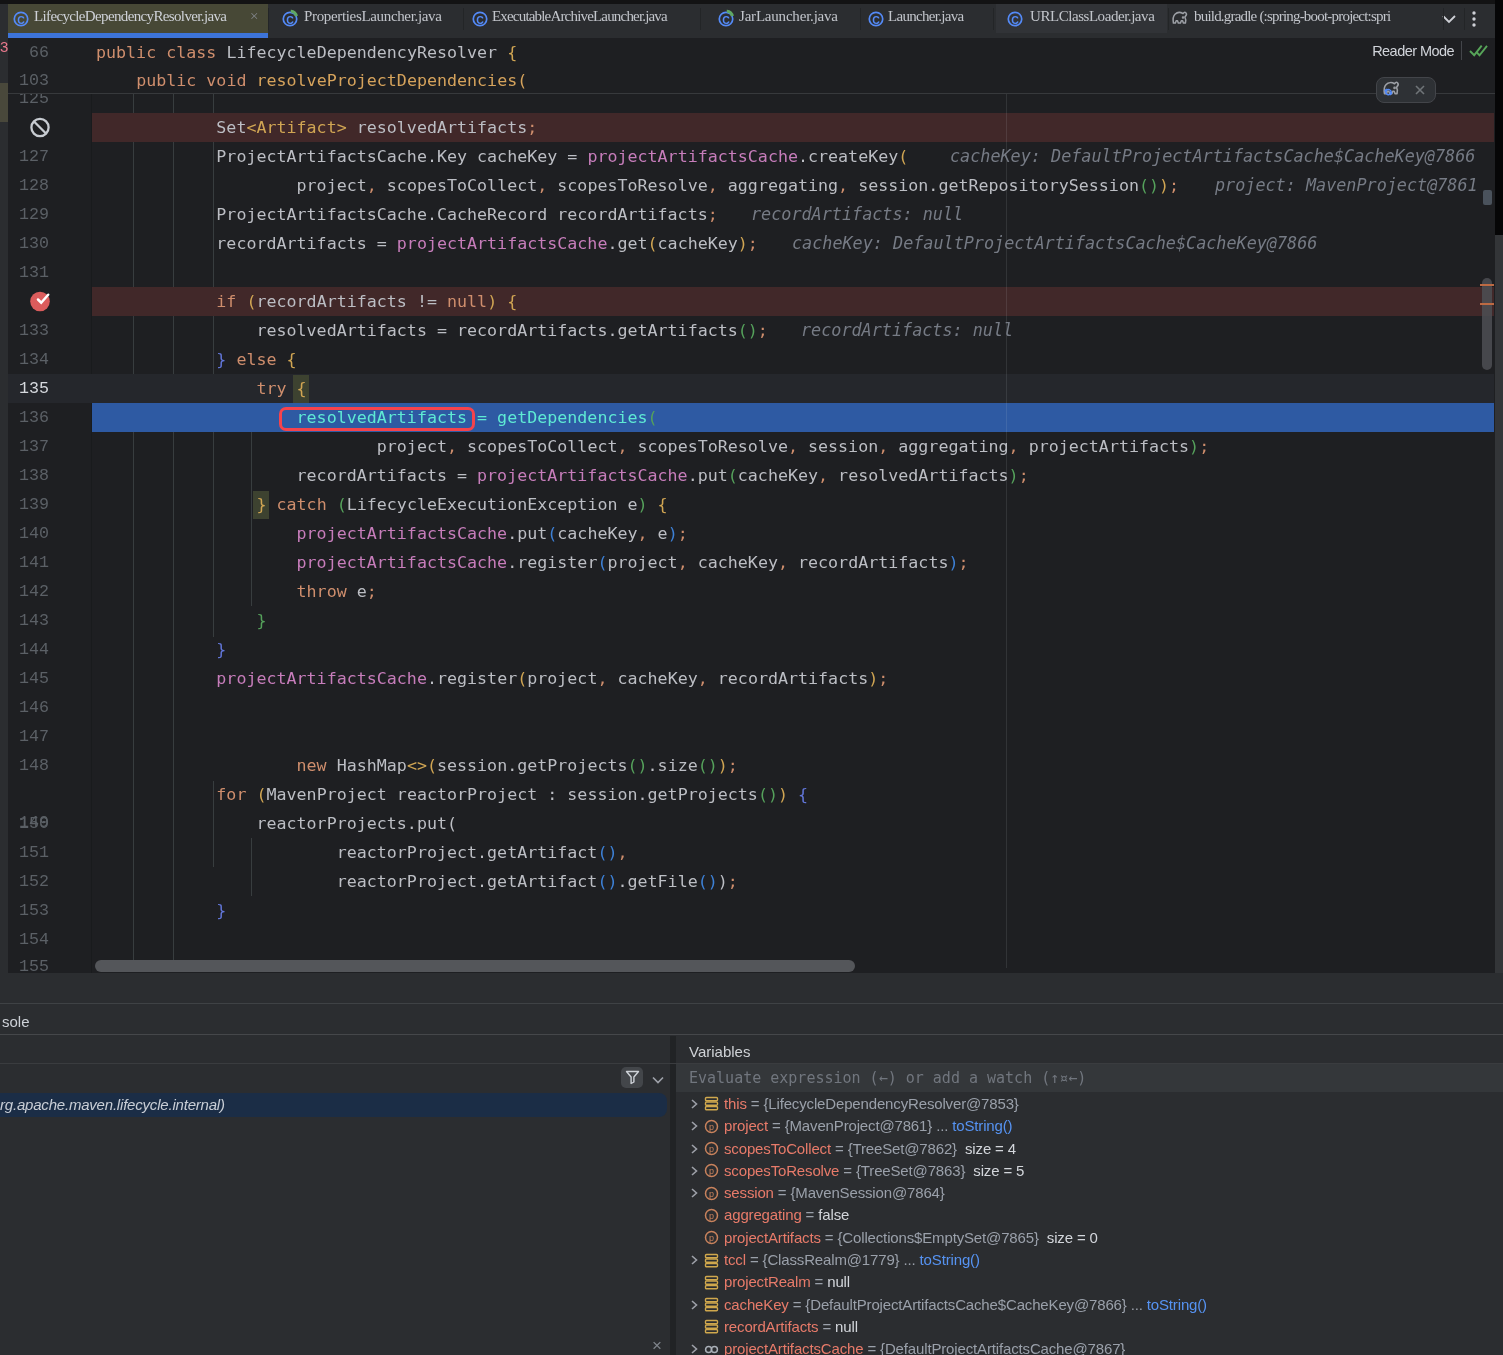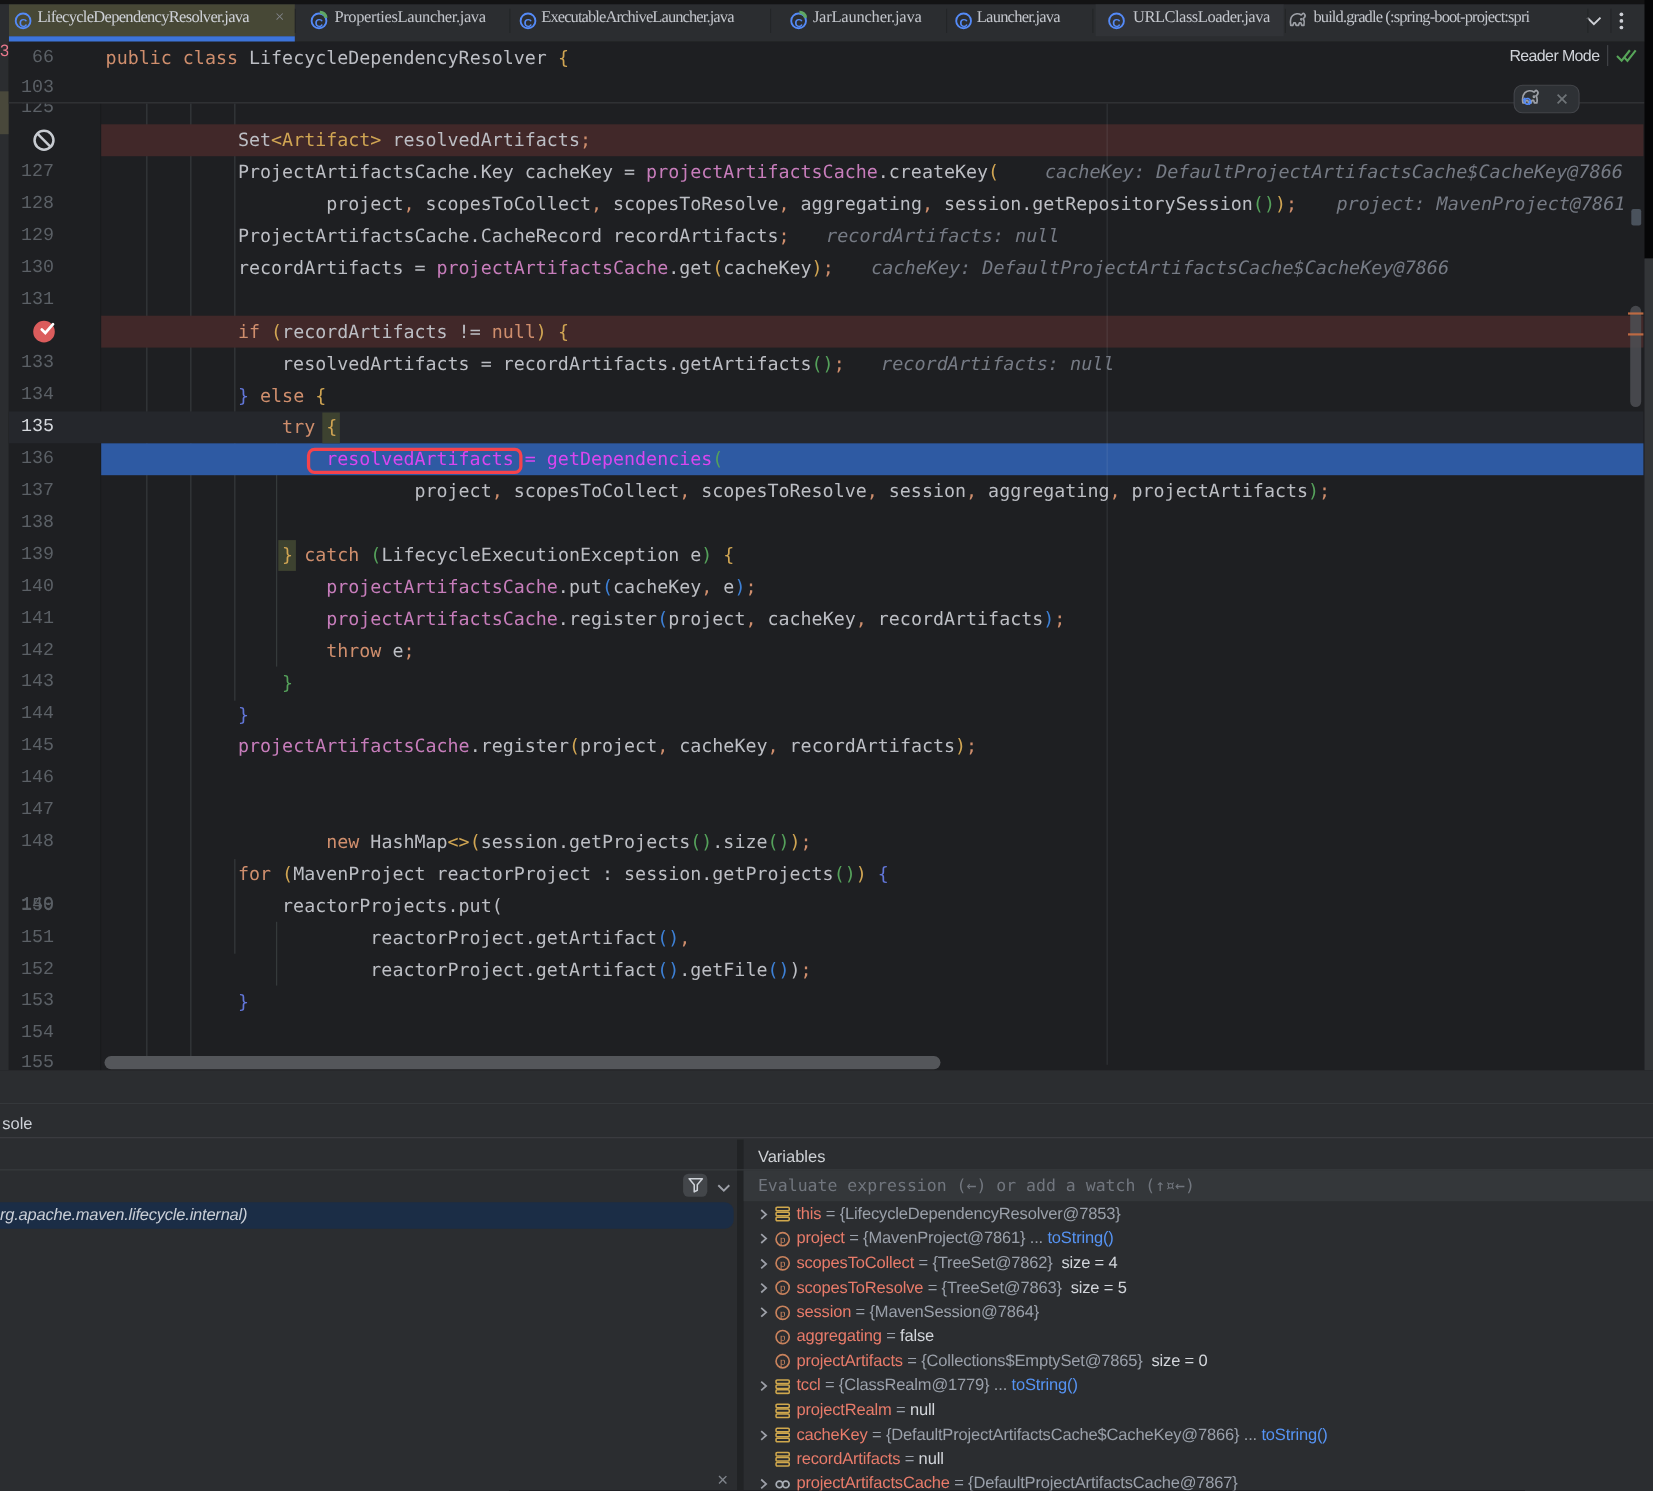--- a/index.html
+++ b/index.html
@@ -25,21 +25,21 @@
 .lnb{color:#d6d9de}
 pre.cl{position:absolute;left:88px;font-size:16.66px;line-height:29px;color:#bcbec4;letter-spacing:0}
 .k{color:#cf8e6d}
 .f{color:#c77dbb}
 .y{color:#d0a553}
 .m{color:#d6a35c}
 .g{color:#55a15b}
 .b{color:#3d80d6}
 .i{color:#6276d9}
 .p{color:#cf8e6d}
-.wh{color:#d946ef}
+.wh{color:#5eead4}
 .hint{position:absolute;font-size:16.8px;font-style:italic;color:#767b85;line-height:29px;white-space:pre}
 .obox{position:absolute;width:16px;height:28px;background:#3d4230}
 #redbox{position:absolute;left:271px;top:368.5px;width:196px;height:24px;border:3px solid #f5434c;border-radius:7px}
 
 #sticky{left:8px;top:38px;width:1487px;height:56px;background:#1e1f22;border-bottom:1px solid #37393c}
 
 #vthumb{left:1474px;top:240px;width:10px;height:92px;background:#4d4f53;border-radius:5px;opacity:.85}
 #hthumb{left:87px;top:922px;width:760px;height:12px;background:#54565a;border-radius:6px}
 .stripe{position:absolute;left:1472px;width:14px;height:2px;background:#bd6a43}
 #fbox{left:1376px;top:77px;width:60px;height:26px;background:#2e3135;border:1px solid #43454a;border-radius:8px}
@@ -174,20 +174,21 @@
       <pre class="cl" style="top:104px">            ProjectArtifactsCache.Key cacheKey = <span class="f">projectArtifactsCache</span>.createKey<span class="y">(</span></pre>
       <pre class="cl" style="top:133px">                    project<span class="p">,</span> scopesToCollect<span class="p">,</span> scopesToResolve<span class="p">,</span> aggregating<span class="p">,</span> session.getRepositorySession<span class="g">()</span><span class="y">)</span><span class="p">;</span></pre>
       <pre class="cl" style="top:162px">            ProjectArtifactsCache.CacheRecord recordArtifacts<span class="p">;</span></pre>
       <pre class="cl" style="top:191px">            recordArtifacts = <span class="f">projectArtifactsCache</span>.get<span class="y">(</span>cacheKey<span class="y">)</span><span class="p">;</span></pre>
       <pre class="cl" style="top:249px">            <span class="k">if</span> <span class="y">(</span>recordArtifacts != <span class="k">null</span><span class="y">)</span> <span class="y">{</span></pre>
       <pre class="cl" style="top:278px">                resolvedArtifacts = recordArtifacts.getArtifacts<span class="g">()</span><span class="p">;</span></pre>
       <pre class="cl" style="top:307px">            <span class="i">}</span> <span class="k">else</span> <span class="y">{</span></pre>
       <pre class="cl" style="top:336px">                <span class="k">try</span> <span class="y">{</span></pre>
       <pre class="cl" style="top:365px">                    <span class="wh">resolvedArtifacts = getDependencies</span><span class="g">(</span></pre>
       <pre class="cl" style="top:394px">                            project<span class="p">,</span> scopesToCollect<span class="p">,</span> scopesToResolve<span class="p">,</span> session<span class="p">,</span> aggregating<span class="p">,</span> projectArtifacts<span class="g">)</span><span class="p">;</span></pre>
+      <pre class="cl" style="top:423px">                    recordArtifacts = <span class="f">projectArtifactsCache</span>.put<span class="g">(</span>cacheKey<span class="p">,</span> resolvedArtifacts<span class="g">)</span><span class="p">;</span></pre>
       <pre class="cl" style="top:452px">                <span class="y">}</span> <span class="k">catch</span> <span class="g">(</span>LifecycleExecutionException e<span class="g">)</span> <span class="y">{</span></pre>
       <pre class="cl" style="top:481px">                    <span class="f">projectArtifactsCache</span>.put<span class="b">(</span>cacheKey<span class="p">,</span> e<span class="b">)</span><span class="p">;</span></pre>
       <pre class="cl" style="top:510px">                    <span class="f">projectArtifactsCache</span>.register<span class="b">(</span>project<span class="p">,</span> cacheKey<span class="p">,</span> recordArtifacts<span class="b">)</span><span class="p">;</span></pre>
       <pre class="cl" style="top:539px">                    <span class="k">throw</span> e<span class="p">;</span></pre>
       <pre class="cl" style="top:568px">                <span class="g">}</span></pre>
       <pre class="cl" style="top:597px">            <span class="i">}</span></pre>
       <pre class="cl" style="top:626px">            <span class="f">projectArtifactsCache</span>.register<span class="y">(</span>project<span class="p">,</span> cacheKey<span class="p">,</span> recordArtifacts<span class="y">)</span><span class="p">;</span></pre>
       <pre class="cl" style="top:713px">                    <span class="k">new</span> HashMap<span class="y">&lt;&gt;(</span>session.getProjects<span class="g">()</span>.size<span class="g">()</span><span class="y">)</span><span class="p">;</span></pre>
       <pre class="cl" style="top:742px">            <span class="k">for</span> <span class="y">(</span>MavenProject reactorProject : session.getProjects<span class="g">()</span><span class="y">)</span> <span class="i">{</span></pre>
       <pre class="cl" style="top:771px">                reactorProjects.put(</pre>
@@ -203,20 +204,21 @@
       <div class="abs" id="vthumb"></div>
       <div class="stripe" style="top:246px"></div>
       <div class="stripe" style="top:265px"></div>
       <div class="abs" id="hthumb"></div>
       <div class="abs" style="left:1475px;top:152px;width:9px;height:15px;background:#4a525c;border-radius:2px"></div>
     </div>
 <div class="abs" id="sticky">
       <div class="ln" style="top:0">66</div>
       <div class="ln" style="top:28px">103</div>
       <pre class="cl" style="top:0"><span class="k">public class </span>LifecycleDependencyResolver <span class="y">{</span></pre>
+      <pre class="cl" style="top:28px">    <span class="k">public void </span><span class="m">resolveProjectDependencies(</span></pre>
     </div>
 <div class="abs" style="left:1230px;top:41px;width:224px;height:20px;text-align:right;font-family:'Liberation Sans',sans-serif;font-size:14.5px;letter-spacing:-0.55px;color:#d1d4da;line-height:20px">Reader Mode</div>
 <div class="abs" style="left:1461px;top:41px;width:1px;height:19px;background:#43454a"></div>
 <svg class="abs" style="left:1468px;top:42px" width="24" height="18">
       <path d="M2 9 l4.2 4.2 l7.5 -9.5" stroke="#57a559" stroke-width="1.9" fill="none"></path>
       <path d="M8.5 10 l3 3.3 l7.5 -9.5" stroke="#57a559" stroke-width="1.9" fill="none"></path>
     </svg>
 <div class="abs" id="fbox"></div>
 <svg class="abs" style="left:1376px;top:77px" width="60" height="26">
       <g transform="translate(7,4) scale(1.05)" fill="none" stroke="#9da0a6" stroke-width="1.5" stroke-linejoin="round" stroke-linecap="round">

